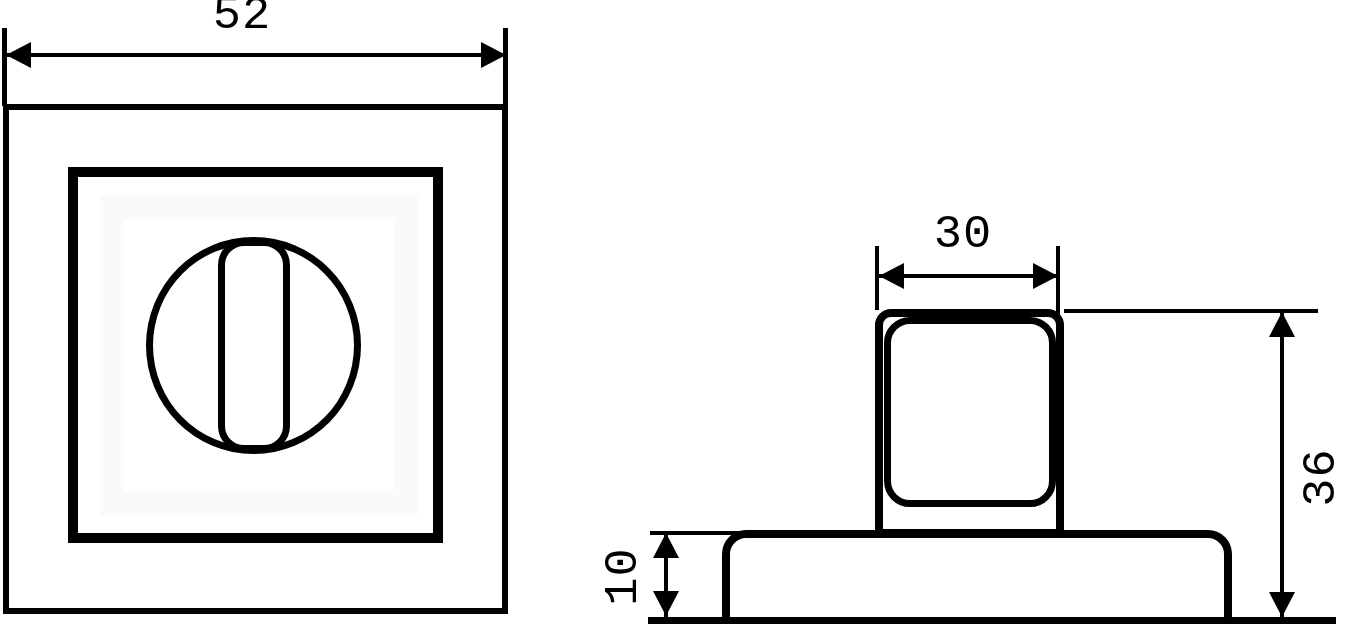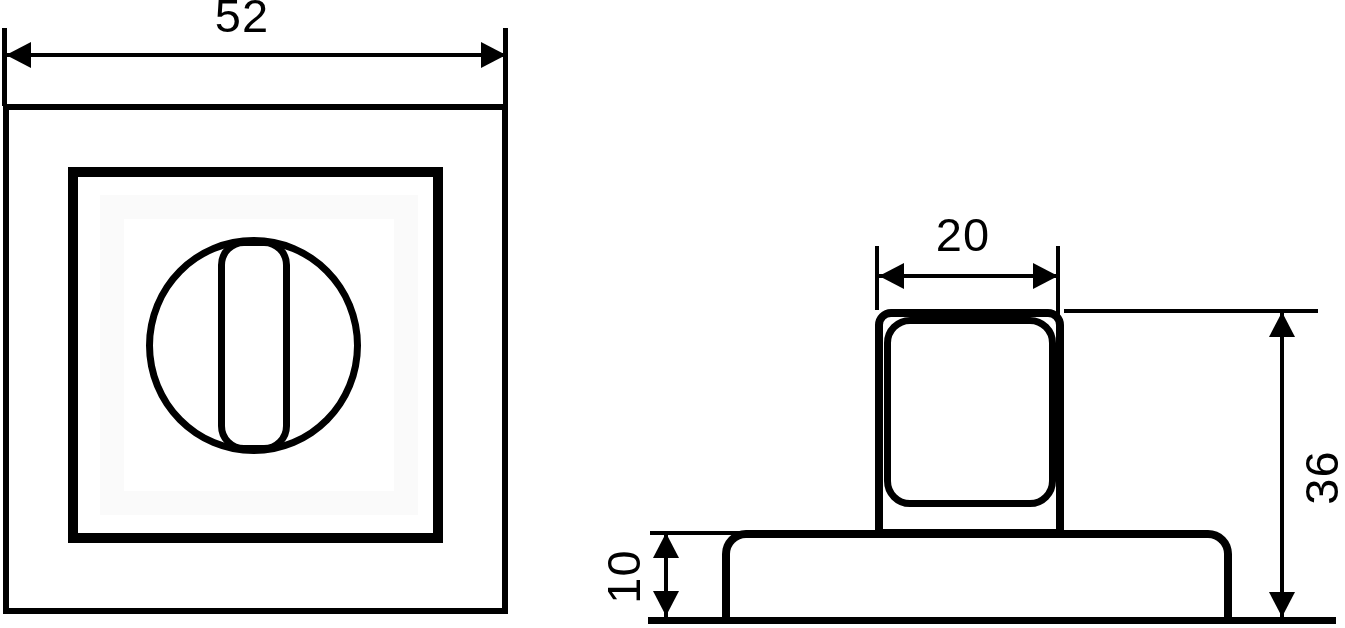--- a/index.html
+++ b/index.html
@@ -1,18 +1,18 @@
 <!DOCTYPE html>
 <html><head>
 <meta charset="utf-8">
 <style>
   html,body{margin:0;padding:0;background:#ffffff;}
   .stage{
     position:relative;width:1345px;height:628px;background:#ffffff;
-    overflow:hidden;font-family:Liberation Sans, sans-serif;color:#000;
+    overflow:hidden;font-family:Liberation Mono, monospace;color:#000;
   }
   .abs{position:absolute;box-sizing:border-box;}
   
   .outline{border-style:solid;border-color:#000;background:transparent;}
   
   .dline{background:#000;}
   
   .arr{width:0;height:0;border-style:solid;border-color:transparent;position:absolute;}
   .arr-left {border-width:13px 25px 13px 0;border-right-color:#000;}
   .arr-right{border-width:13px 0 13px 25px;border-left-color:#000;}
@@ -47,21 +47,21 @@
     <div class="abs outline" style="left:218px;top:239px;width:72px;height:213px;border-width:7px;border-radius:26px;"></div>
   </div>
 
   <div>
 
     <div class="abs dline" style="left:875px;top:246px;width:4px;height:64px;"></div>
     <div class="abs dline" style="left:1056px;top:246px;width:4px;height:86px;"></div>
     <div class="abs dline" style="left:879px;top:274px;width:179px;height:4px;"></div>
     <div class="arr arr-left" style="left:879px;top:263px;"></div>
     <div class="arr arr-right" style="left:1033px;top:263px;"></div>
-    <div class="dimtext" style="left:913px;top:211px;">20</div>
+    <div class="dimtext" style="left:913px;top:211px;">30</div>
 
     <div class="abs outline" style="left:875px;top:309px;width:189px;height:228px;border-width:8px;border-radius:16px 16px 0 0;"></div>
     <div class="abs outline" style="left:884px;top:317px;width:172px;height:190px;border-width:7px;border-radius:26px;"></div>
 
     <div class="abs outline" style="left:722px;top:530px;width:510px;height:87px;border-width:8px;border-bottom:none;border-radius:24px 24px 0 0;"></div>
     <div class="abs dline" style="left:648px;top:617px;width:688px;height:7px;"></div>
 
     <div class="abs dline" style="left:1064px;top:309px;width:254px;height:4px;"></div>
     <div class="abs dline" style="left:1280px;top:312px;width:4px;height:306px;"></div>
     <div class="arr arr-up" style="left:1269px;top:312px;"></div>

